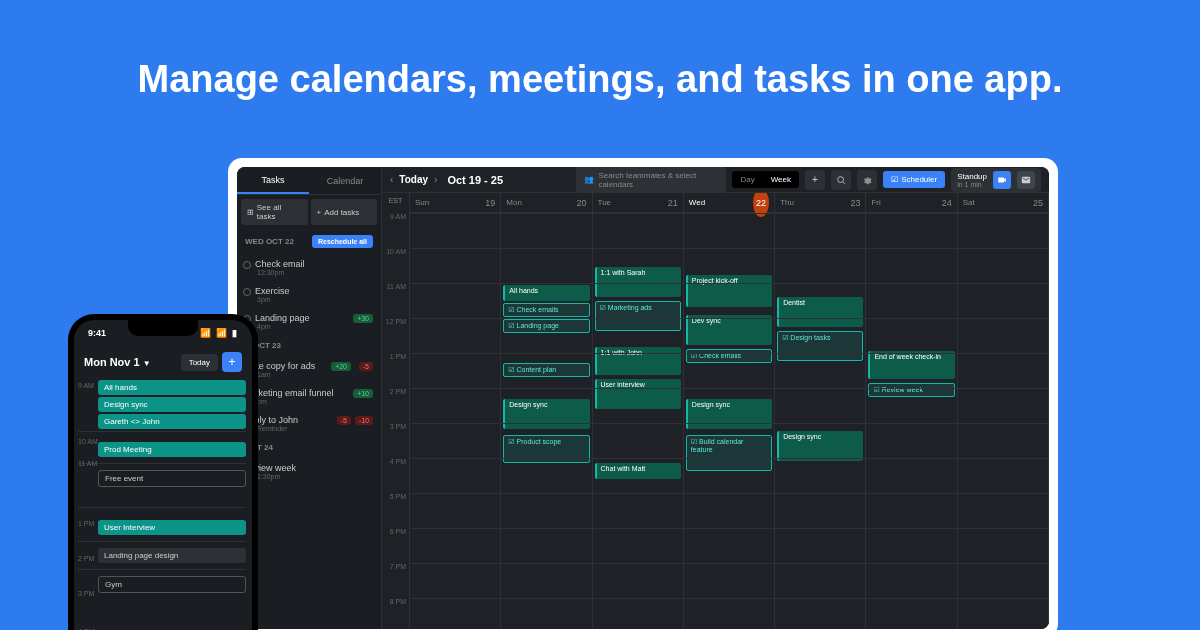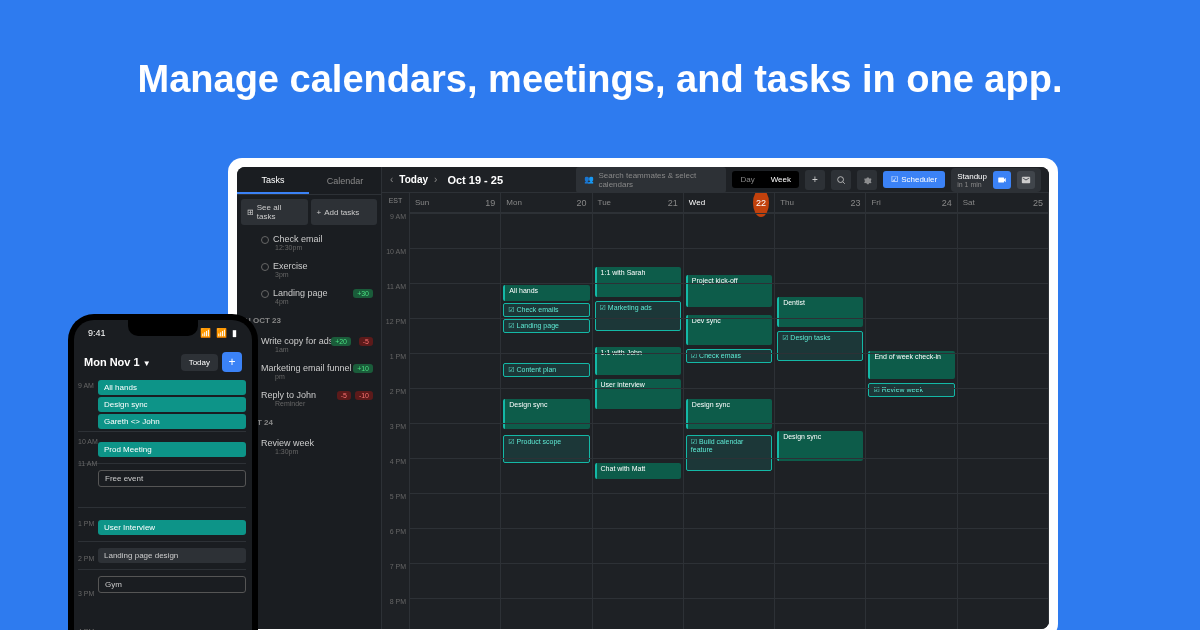--- a/index.html
+++ b/index.html
@@ -8,21 +8,21 @@
 .tablet{position:absolute;left:228px;top:158px;width:830px;height:480px;background:#fff;border-radius:14px;padding:9px}
 .tablet-screen{width:100%;height:100%;background:#1a1d21;border-radius:8px;overflow:hidden;display:flex}
 .sidebar{width:145px;background:#1a1d21;border-right:1px solid #2d3136;display:flex;flex-direction:column;font-size:9px}
 .tabs{display:flex;height:28px;border-bottom:1px solid #2d3136}
 .tab{flex:1;display:flex;align-items:center;justify-content:center;color:#888;font-size:9px;cursor:pointer}
 .tab.active{color:#fff;border-bottom:2px solid #3b82f6}
 .sidebar-btns{display:flex;gap:3px;padding:4px}
 .sb-btn{flex:1;background:#2d3136;color:#ccc;font-size:8px;padding:4px 6px;border-radius:3px;display:flex;align-items:center;gap:3px;cursor:pointer}
 .day-header{display:flex;justify-content:space-between;align-items:center;padding:6px 8px;color:#888;font-size:8px;font-weight:600}
 .resched{background:#3b82f6;color:#fff;font-size:7px;padding:3px 6px;border-radius:3px;cursor:pointer}
-.task-item{padding:5px 24px;color:#ccc;font-size:9px;position:relative}
+.task-item{padding:5px 6px;color:#ccc;font-size:9px;position:relative}
 .task-item .circle{display:inline-block;width:8px;height:8px;border:1px solid #666;border-radius:50%;margin-right:4px;vertical-align:middle}
 .task-time{color:#666;font-size:7px;margin-left:14px}
 .task-badge{position:absolute;right:8px;top:6px;font-size:7px;padding:1px 4px;border-radius:3px}
 .bg-green{background:#1a5c3a;color:#4ade80}
 .bg-red{background:#5c1a1a;color:#f87171}
 .main{flex:1;display:flex;flex-direction:column;background:#1e2125}
 .topbar{height:26px;display:flex;align-items:center;padding:0 8px;gap:6px;border-bottom:1px solid #2d3136}
 .nav-arrow{color:#888;font-size:10px;cursor:pointer}
 .today-lbl{color:#fff;font-size:10px;font-weight:600}
 .date-range{color:#fff;font-size:11px;font-weight:700;margin-left:4px}
@@ -48,21 +48,21 @@
 .day-num.today{background:#c2410c;color:#fff;width:16px;height:28px;border-radius:50%;display:flex;align-items:center;justify-content:center}
 .day-grid{position:relative;height:calc(100% - 20px)}
 .hour-line{position:absolute;left:0;right:0;border-top:1px solid #2d3136}
 .event{position:absolute;left:2px;right:2px;border-radius:2px;padding:2px 4px;font-size:7px;color:#fff;overflow:hidden}
 .ev-teal{background:#0d5c4a;border-left:2px solid #14b8a6}
 .ev-teal-light{background:rgba(20,184,166,0.15);border:1px solid #14b8a6;color:#5eead4}
 .ev-check::before{content:"☑ ";font-size:7px}
 .phone{position:absolute;left:68px;top:314px;width:190px;height:400px;background:#000;border-radius:26px;padding:6px}
 .phone-screen{width:100%;height:100%;background:#1a1d21;border-radius:20px;overflow:hidden;position:relative}
 .notch{position:absolute;top:0;left:50%;transform:translateX(-50%);width:70px;height:16px;background:#000;border-radius:0 0 10px 10px;z-index:10}
-.status-bar{height:26px;display:flex;justify-content:space-between;align-items:center;padding:0 14px;color:#fff;font-size:9px;font-weight:400}
+.status-bar{height:26px;display:flex;justify-content:space-between;align-items:center;padding:0 14px;color:#fff;font-size:9px;font-weight:700}
 .phone-hdr{display:flex;justify-content:space-between;align-items:center;padding:6px 10px}
 .phone-date{color:#fff;font-size:11px;font-weight:700}
 .phone-today{background:#2d3136;color:#fff;font-size:8px;padding:4px 8px;border-radius:4px}
 .phone-add{width:20px;height:20px;background:#3b82f6;border-radius:4px;display:flex;align-items:center;justify-content:center;color:#fff;font-size:12px}
 .phone-cal{position:relative;padding-left:24px}
 .ph-time{position:absolute;left:4px;color:#666;font-size:7px}
 .ph-event{margin:2px 6px 2px 0;border-radius:3px;padding:3px 6px;font-size:8px;color:#fff}
 .ph-teal{background:#0d9488}
 .ph-dark{background:#2d3136;color:#ccc}
 .ph-outline{border:1px solid #555;background:transparent;color:#ccc}
@@ -85,20 +85,24 @@
   <div class="sidebar-btns">
     <div class="sb-btn">
             <span>⊞</span>
             <span>See all tasks</span>
           </div>
     <div class="sb-btn">
             <span>+</span>
             <span>Add tasks</span>
           </div>
   </div>
+  <div class="day-header">
+          <span>WED OCT 22</span>
+          <span class="resched">Reschedule all</span>
+        </div>
   <div class="task-item"><span class="circle"></span><span>Check email</span><div class="task-time">12:30pm</div></div>
   <div class="task-item"><span class="circle"></span><span>Exercise</span><div class="task-time">3pm</div></div>
   <div class="task-item"><span class="circle"></span><span>Landing page</span><div class="task-time">4pm</div><span class="task-badge bg-green">+30</span></div>
   <div class="day-header">
           <span>U OCT 23</span>
         </div>
   <div class="task-item"><span>Write copy for ads</span><div class="task-time">1am</div><span class="task-badge bg-green" style="right:30px">+20</span><span class="task-badge bg-red">-5</span></div>
   <div class="task-item"><span>Marketing email funnel</span><div class="task-time">pm</div><span class="task-badge bg-green">+10</span></div>
   <div class="task-item"><span>Reply to John</span><div class="task-time">Reminder</div><span class="task-badge bg-red" style="right:30px">-5</span><span class="task-badge bg-red">-10</span></div>
   <div class="day-header">

